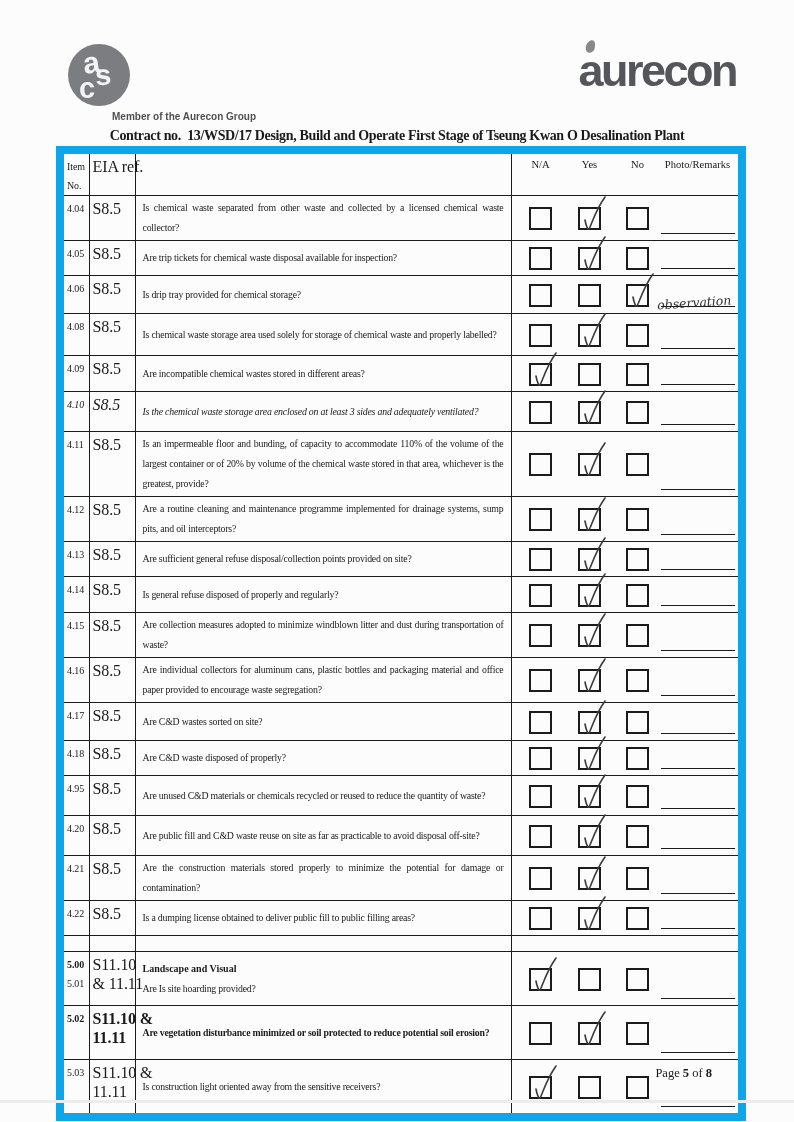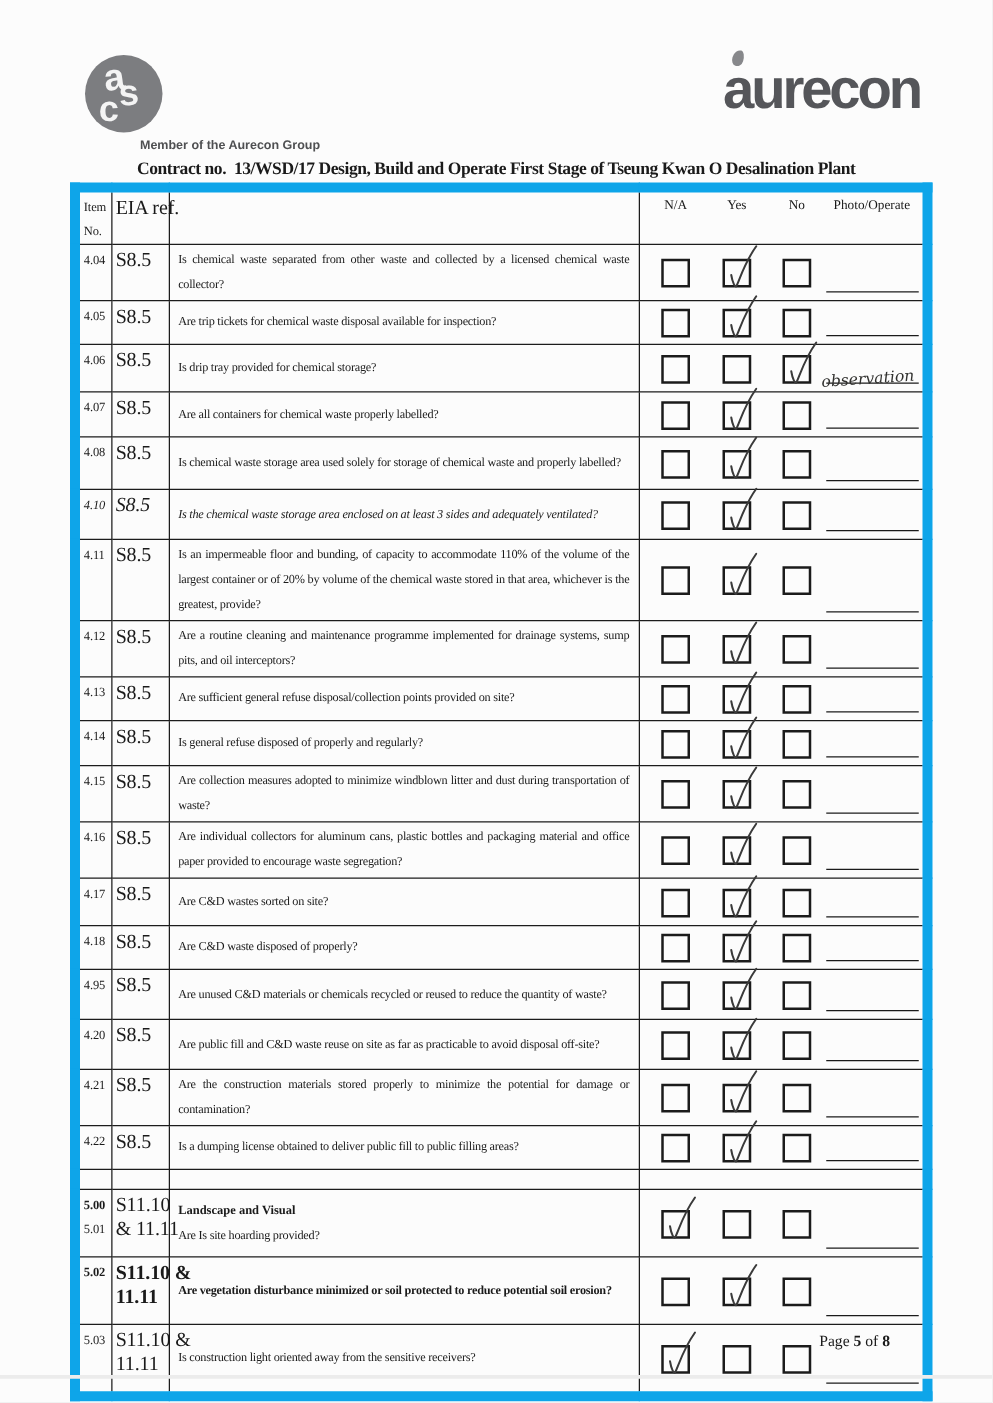--- a/index.html
+++ b/index.html
@@ -120,21 +120,21 @@
             <div>No.</div>
           </td>
           <td class="c-eia">
             <div>EIA ref.</div>
           </td>
           <td class="c-q"></td>
           <td class="c-ans">
             <span class="hl na">N/A</span>
             <span class="hl yes">Yes</span>
             <span class="hl no">No</span>
-            <span class="hl photo">Photo/Operate</span>
+            <span class="hl photo">Photo/Remarks</span>
           </td>
         </tr>
       </thead>
       <tbody>
           <tr style="height: 42px;">
     <td class="c-item">
               <div>4.04</div>
             </td>
     <td class="c-eia">
               <div>S8.5</div>
@@ -194,60 +194,60 @@
       <span class="cb pos-no checked">
                 <svg class="tick" viewBox="0 0 30 38">
                   <path d="M7 24 C8 30 10 34 11 33 C13 30 17 15 27 1"></path>
                 </svg>
               </span>
       <span class="remark-line">
                 <span class="hand">observation</span>
               </span>
     </td>
   </tr>
+          <tr style="height: 42px;">
+    <td class="c-item">
+              <div>4.08</div>
+            </td>
+    <td class="c-eia">
+              <div>S8.5</div>
+            </td>
+    <td class="c-q">
+              <div class="qtext">Is chemical waste storage area used solely for storage of chemical waste and properly labelled?</div>
+            </td>
+    <td class="c-ans">
+      <span class="cb pos-na"></span>
+      <span class="cb pos-yes checked">
+                <svg class="tick" viewBox="0 0 30 38">
+                  <path d="M7 24 C8 30 10 34 11 33 C13 30 17 15 27 1"></path>
+                </svg>
+              </span>
+      <span class="cb pos-no"></span>
+      <span class="remark-line">
+                <span class="hand"></span>
+              </span>
+    </td>
+  </tr>
           <tr style="height: 36px;">
     <td class="c-item">
-              <div>4.07</div>
-            </td>
-    <td class="c-eia">
-              <div>S8.5</div>
-            </td>
-    <td class="c-q">
-              <div class="qtext">Are all containers for chemical waste properly labelled?</div>
-            </td>
-    <td class="c-ans">
-      <span class="cb pos-na"></span>
-      <span class="cb pos-yes checked">
-                <svg class="tick" viewBox="0 0 30 38">
-                  <path d="M7 24 C8 30 10 34 11 33 C13 30 17 15 27 1"></path>
-                </svg>
-              </span>
-      <span class="cb pos-no"></span>
-      <span class="remark-line">
-                <span class="hand"></span>
-              </span>
-    </td>
-  </tr>
-          <tr style="height: 42px;">
-    <td class="c-item">
-              <div>4.08</div>
-            </td>
-    <td class="c-eia">
-              <div>S8.5</div>
-            </td>
-    <td class="c-q">
-              <div class="qtext">Is chemical waste storage area used solely for storage of chemical waste and properly labelled?</div>
-            </td>
-    <td class="c-ans">
-      <span class="cb pos-na"></span>
-      <span class="cb pos-yes checked">
-                <svg class="tick" viewBox="0 0 30 38">
-                  <path d="M7 24 C8 30 10 34 11 33 C13 30 17 15 27 1"></path>
-                </svg>
-              </span>
+              <div>4.09</div>
+            </td>
+    <td class="c-eia">
+              <div>S8.5</div>
+            </td>
+    <td class="c-q">
+              <div class="qtext">Are incompatible chemical wastes stored in different areas?</div>
+            </td>
+    <td class="c-ans">
+      <span class="cb pos-na checked">
+                <svg class="tick" viewBox="0 0 30 38">
+                  <path d="M7 24 C8 30 10 34 11 33 C13 30 17 15 27 1"></path>
+                </svg>
+              </span>
+      <span class="cb pos-yes"></span>
       <span class="cb pos-no"></span>
       <span class="remark-line">
                 <span class="hand"></span>
               </span>
     </td>
   </tr>
           <tr style="height: 40px; font-style: italic;">
     <td class="c-item">
               <div>4.10</div>
             </td>

